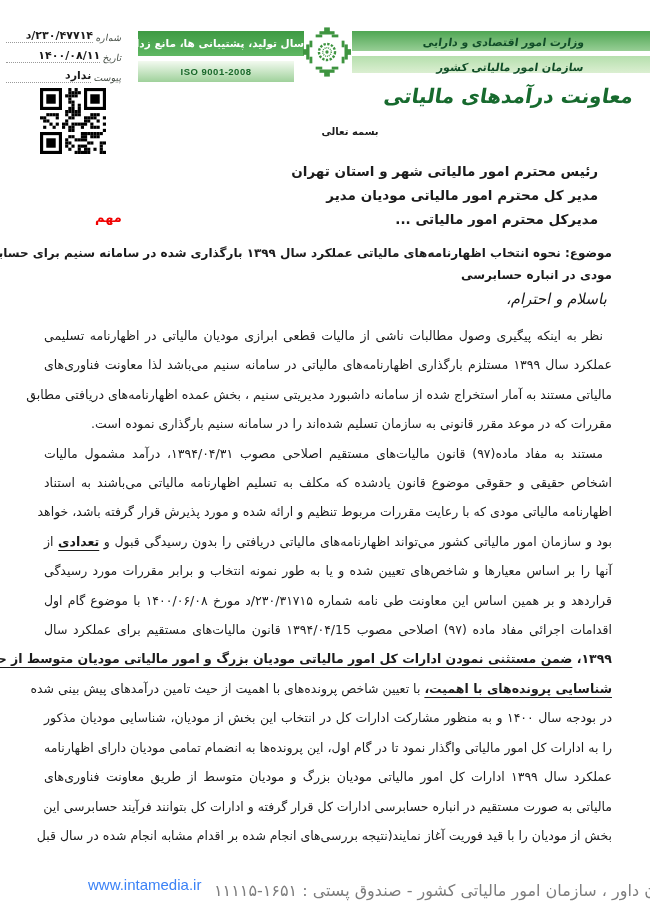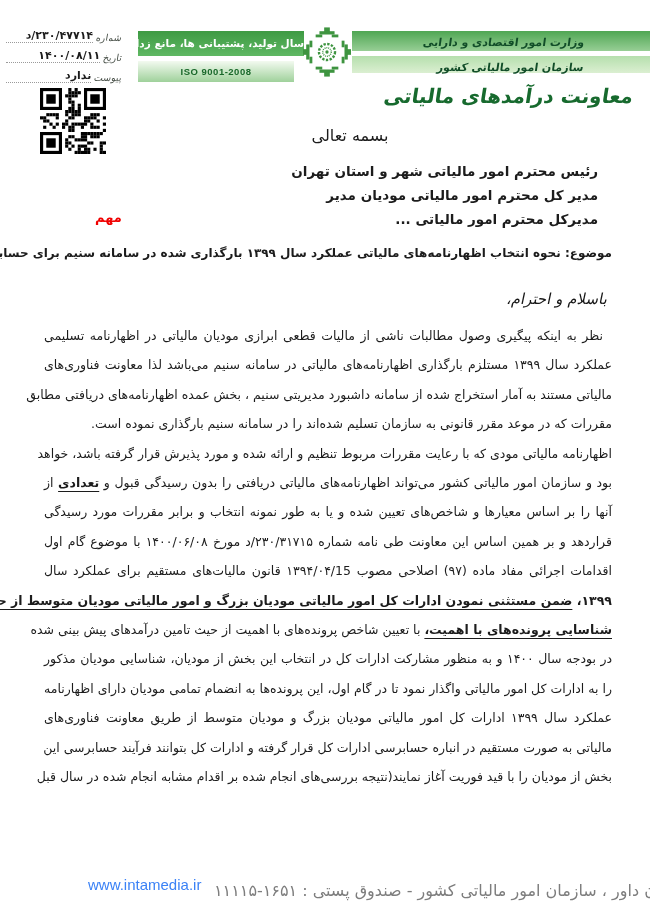--- a/index.html
+++ b/index.html
@@ -31,21 +31,21 @@
   .bar .bar-text{display:inline-block;transform:skewX(-8deg);color:#114d28;
                  font-size:11px;font-weight:bold;}
   .bar1 .bar-text{line-height:20px;}
   .bar2 .bar-text{line-height:17px;}
   .bar{padding-right:66px;box-sizing:border-box;}
 
   .deputy{position:absolute;right:17px;top:84px;color:#176a2e;font-size:20px;font-weight:bold;
           transform:skewX(-9deg);white-space:nowrap;}
 
   .besmellah{position:absolute;left:300px;top:126px;width:100px;text-align:center;
-             font-size:16px;font-weight:normal;}
+             font-size:10px;font-weight:bold;}
 
   
   .recipients{position:absolute;right:52px;top:159px;}
   .recipient-line{font-size:13.5px;font-weight:bold;line-height:24px;white-space:nowrap;}
 
   .importance{position:absolute;left:95px;top:210px;color:#f00000;font-size:13px;font-weight:bold;}
 
   
   .subject{position:absolute;right:38px;left:64px;top:242px;}
   .sline{font-size:12px;font-weight:bold;line-height:22px;white-space:nowrap;}
@@ -259,29 +259,32 @@
   <div class="recipients" id="recipients">
       <div class="recipient-line">رئیس محترم امور مالیاتی شهر و استان تهران</div>
       <div class="recipient-line">مدیر کل محترم امور مالیاتی مودیان مدیر</div>
       <div class="recipient-line">مدیرکل محترم امور مالیاتی ...</div>
     </div>
 
   <div class="importance">مهم</div>
 
   <div class="subject" id="subject">
       <div class="sline j">موضوع: نحوه انتخاب اظهارنامه‌های مالیاتی عملکرد سال ۱۳۹۹ بارگذاری شده در سامانه سنیم برای حسابرسی مالیاتی و قرارگیری</div>
+      <div class="sline r">مودی در انباره حسابرسی</div>
     </div>
 
   <div class="salutation">باسلام و احترام،</div>
 
   <div class="bodytext" id="bodytext">
       <div class="bline ind"><span>نظر به اینکه پیگیری وصول مطالبات ناشی از مالیات قطعی ابرازی مودیان مالیاتی در اظهارنامه تسلیمی</span></div>
       <div class="bline"><span>عملکرد سال ۱۳۹۹ مستلزم بارگذاری اظهارنامه‌های مالیاتی در سامانه سنیم می‌باشد لذا معاونت فناوری‌های</span></div>
       <div class="bline"><span>مالیاتی مستند به آمار استخراج شده از سامانه داشبورد مدیریتی سنیم ، بخش عمده اظهارنامه‌های دریافتی مطابق</span></div>
       <div class="bline end"><span>مقررات که در موعد مقرر قانونی به سازمان تسلیم شده‌اند را در سامانه سنیم بارگذاری نموده است.</span></div>
+      <div class="bline ind"><span>مستند به مفاد ماده(۹۷) قانون مالیات‌های مستقیم اصلاحی مصوب ۱۳۹۴/۰۴/۳۱، درآمد مشمول مالیات</span></div>
+      <div class="bline"><span>اشخاص حقیقی و حقوقی موضوع قانون یادشده که مکلف به تسلیم اظهارنامه مالیاتی می‌باشند به استناد</span></div>
       <div class="bline"><span>اظهارنامه مالیاتی مودی که با رعایت مقررات مربوط تنظیم و ارائه شده و مورد پذیرش قرار گرفته باشد، خواهد</span></div>
       <div class="bline"><span>بود و سازمان امور مالیاتی کشور می‌تواند اظهارنامه‌های مالیاتی دریافتی را بدون رسیدگی قبول و </span><span class="bu">تعدادی</span><span> از</span></div>
       <div class="bline"><span>آنها را بر اساس معیارها و شاخص‌های تعیین شده و یا به طور نمونه انتخاب و برابر مقررات مورد رسیدگی</span></div>
       <div class="bline"><span>قراردهد و بر همین اساس این معاونت طی نامه شماره ۲۳۰/۳۱۷۱۵/د مورخ ۱۴۰۰/۰۶/۰۸ با موضوع گام اول</span></div>
       <div class="bline"><span>اقدامات اجرائی مفاد ماده (۹۷) اصلاحی مصوب ۱۳۹۴/۰۴/15 قانون مالیات‌های مستقیم برای عملکرد سال</span></div>
       <div class="bline"><span class="b">۱۳۹۹، </span><span class="bu">ضمن مستثنی نمودن ادارات کل امور مالیاتی مودیان بزرگ و امور مالیاتی مودیان متوسط از حیث</span></div>
       <div class="bline"><span class="bu">شناسایی پرونده‌های با اهمیت،</span><span> با تعیین شاخص پرونده‌های با اهمیت از حیث تامین درآمدهای پیش بینی شده</span></div>
       <div class="bline"><span>در بودجه سال ۱۴۰۰ و به منظور مشارکت ادارات کل در انتخاب این بخش از مودیان، شناسایی مودیان مذکور</span></div>
       <div class="bline"><span>را به ادارات کل امور مالیاتی واگذار نمود تا در گام اول، این پرونده‌ها به انضمام تمامی مودیان دارای اظهارنامه</span></div>
       <div class="bline"><span>عملکرد سال ۱۳۹۹ ادارات کل امور مالیاتی مودیان بزرگ و مودیان متوسط از طریق معاونت فناوری‌های</span></div>

